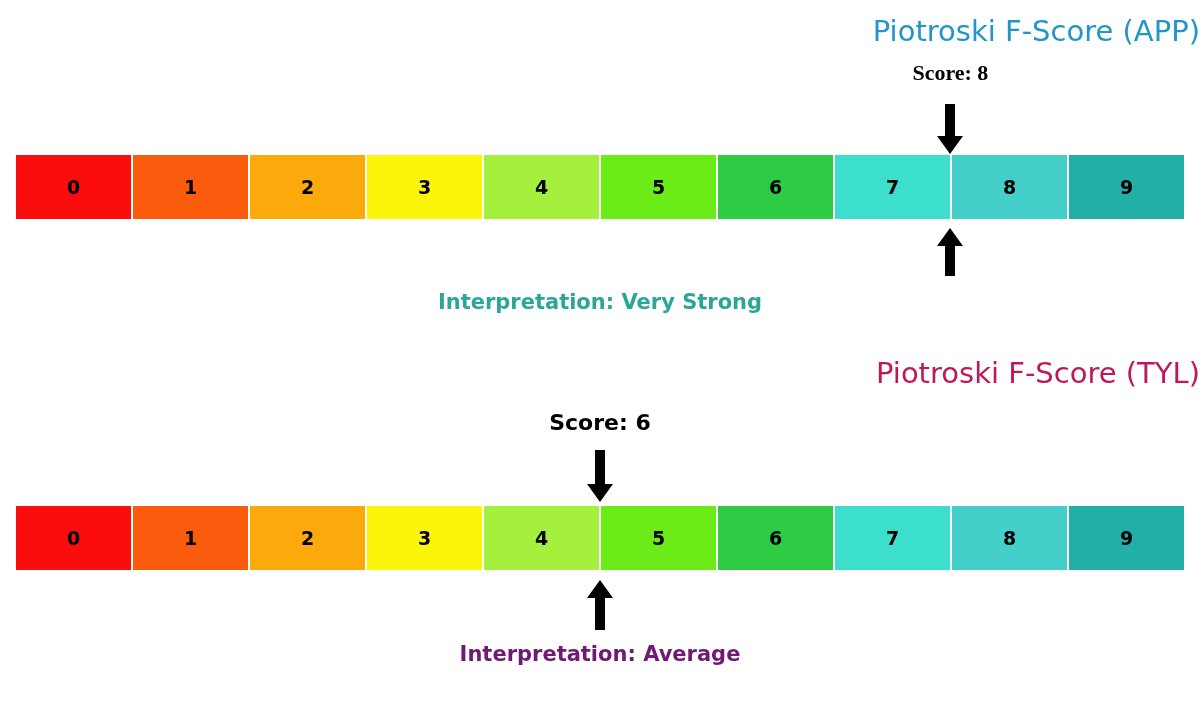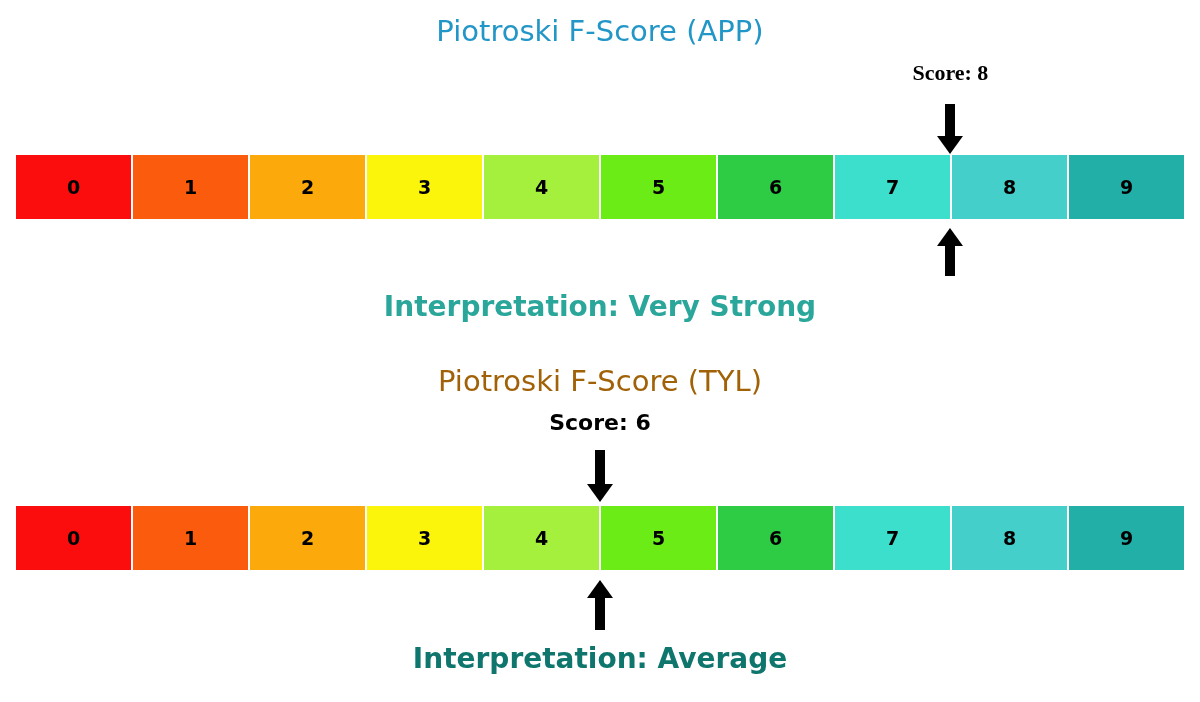--- a/index.html
+++ b/index.html
@@ -6,21 +6,21 @@
   body{
     width:1200px;height:702px;background:#ffffff;
     font-family:"DejaVu Sans","Liberation Sans",sans-serif;
     overflow:hidden;position:relative;
   }
   .chart{position:absolute;left:0;width:1200px;}
   #chart-app{top:0;height:340px;}
   #chart-tyl{top:350px;height:352px;}
 
   .chart-title{
-    position:absolute;left:0;width:1200px;text-align:center;
+    position:absolute;left:0;width:1200px;text-align:right;
     font-size:29px;font-weight:400;color:#2196c7;
     letter-spacing:0px;white-space:nowrap;
   }
 
   .score-label{
     position:absolute;text-align:center;
     font-size:22px;font-weight:bold;color:#000000;
     white-space:nowrap;transform:translateX(-50%);
   }
 
@@ -38,21 +38,21 @@
   .scale-bar{position:absolute;display:flex;left:16px;width:1168px;}
   .cell{
     flex:1 1 0;height:64px;margin-right:2px;
     display:flex;align-items:center;justify-content:center;
     font-size:19px;font-weight:bold;color:#000000;
   }
   .cell:last-child{margin-right:0;}
 
   .interpretation{
     position:absolute;left:0;width:1200px;text-align:center;
-    font-size:28px;font-weight:bold;white-space:nowrap;
+    font-size:21px;font-weight:bold;white-space:nowrap;
   }
 </style>
 </head>
 <body>
 
 <div class="chart" id="chart-app">
 
   <div class="chart-title" style="top: 14px; color: rgb(33, 150, 199);">Piotroski F-Score (APP)</div>
 
   <div class="score-label" style="top: 60px; left: 950.4px; font-family: Liberation Serif, serif;">Score: 8</div>
@@ -78,21 +78,21 @@
   <div class="arrow arrow-up" style="top: 228px; left: 950.4px; height: 48px;">
     <div class="head"></div>
     <div class="stem" style="height:30px;"></div>
   </div>
 
   <div class="interpretation" style="top:290px;color:#2aa69a;">Interpretation: Very Strong</div>
 </div>
 
 <div class="chart" id="chart-tyl">
 
-  <div class="chart-title" style="top: 14px; color: #a16207;">Piotroski F-Score (TYL)</div>
+  <div class="chart-title" style="top: 6px; color: #be185d;">Piotroski F-Score (TYL)</div>
 
   <div class="score-label" style="top:60px;left:600px;">Score: 6</div>
 
   <div class="arrow arrow-down" style="top:100px;left:600px;height:52px;">
     <div class="stem" style="height:35px;"></div>
     <div class="head" style="top:34px;"></div>
   </div>
 
   <div class="scale-bar" style="top:156px;">
     <div class="cell" style="background:#fb0d0d;">0</div>
@@ -105,14 +105,14 @@
     <div class="cell" style="background:#3bdfcc;">7</div>
     <div class="cell" style="background:#45cfcb;">8</div>
     <div class="cell" style="background:#22afa8;">9</div>
   </div>
 
   <div class="arrow arrow-up" style="top:230px;left:600px;height:50px;">
     <div class="head"></div>
     <div class="stem" style="height:32px;"></div>
   </div>
 
-  <div class="interpretation" style="top:292px;color:#0f766e;">Interpretation: Average</div>
+  <div class="interpretation" style="top:292px;color:#701a75;">Interpretation: Average</div>
 </div>
 
 </body></html>

